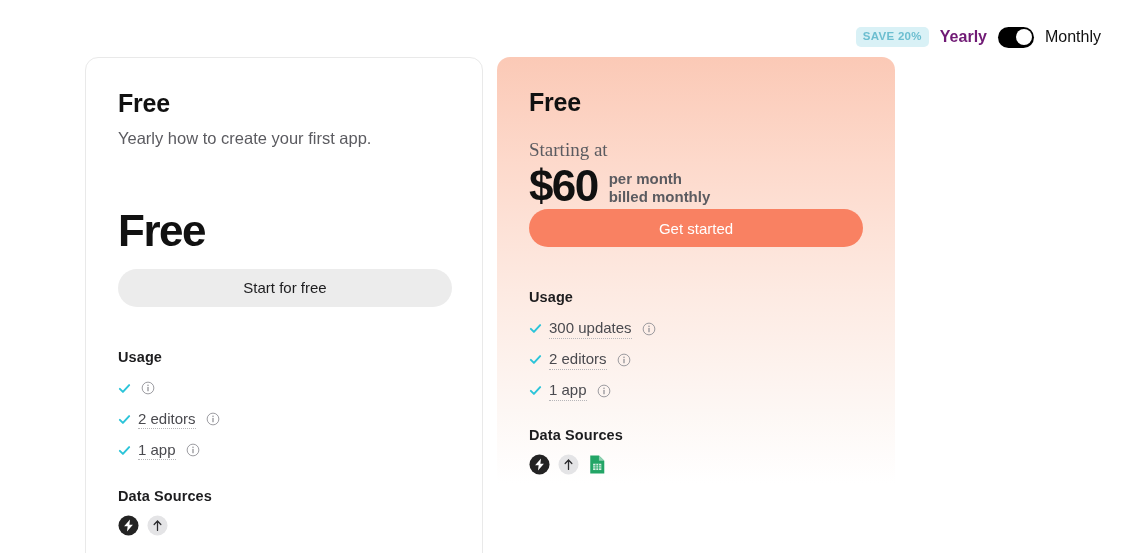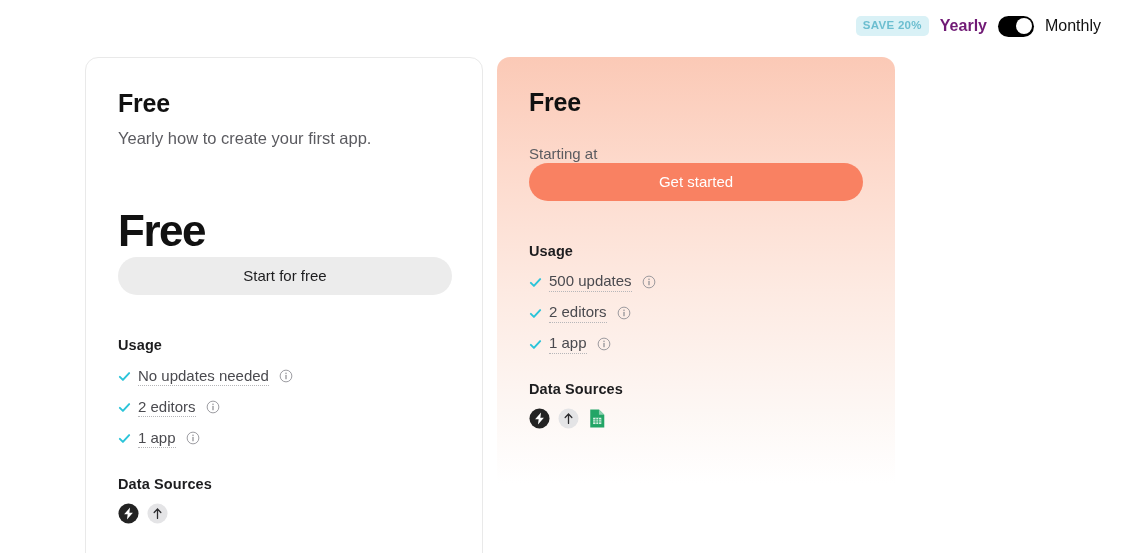--- a/index.html
+++ b/index.html
@@ -9,21 +9,21 @@
     height: 553px;
     overflow: hidden;
     background: #ffffff;
     font-family: "Liberation Sans", sans-serif;
     -webkit-font-smoothing: antialiased;
   }
 
   
   .topbar {
     position: absolute;
-    top: 0; left: 0;
+    top: 11px; left: 0;
     width: 1139px;
     height: 52px;
     display: flex;
     align-items: center;
     justify-content: flex-end;
     padding-right: 38px;
   }
   .toggle-group {
     display: flex;
     align-items: center;
@@ -115,24 +115,25 @@
   }
   .price-free {
     font-size: 44px;
     font-weight: bold;
     color: #111111;
     letter-spacing: -1.5px;
     line-height: 1;
   }
 
   .starting-at {
-    margin-top: 28px;
-    font-size: 15px;
+    margin-top: 22px;
+    font-size: 19px;
     color: #5b5b60;
     line-height: 1.2;
+    font-family: Liberation Serif, serif;
   }
   .price-row {
     margin-top: 2px;
     display: flex;
     align-items: center;
     gap: 11px;
   }
   .price-amount {
     font-size: 44px;
     font-weight: bold;
@@ -155,21 +156,21 @@
     justify-content: center;
     width: 334px;
     height: 38px;
     border-radius: 19px;
     font-size: 15px;
     cursor: pointer;
     border: none;
     font-family: inherit;
   }
   .btn-free {
-    margin-top: 4px;
+    margin-top: 16px;
     background: #ececec;
     color: #1d1d1f;
     font-weight: normal;
   }
   .btn-maker {
     margin-top: 0;
     background: #f98162;
     color: #ffffff;
     font-weight: normal;
   }
@@ -257,21 +258,20 @@
 
       <button class="btn btn-free">Start for free</button>
 
       <div class="section-title usage-free">Usage</div>
 
       <div class="usage-list">
         <div class="usage-item">
           <svg class="check" viewBox="0 0 14 14">
               <path d="M2 7.4 L5.3 10.6 L12 3.4" fill="none" stroke="#2bc4d9" stroke-width="2.1" stroke-linecap="round" stroke-linejoin="round"></path>
             </svg>
-          <span class="usage-text">No updates needed</span>
           <svg class="info-icon" viewBox="0 0 16 16">
               <circle cx="8" cy="8" r="6.7" fill="none" stroke="#8e8e93" stroke-width="1"></circle>
               <circle cx="8" cy="4.9" r="0.85" fill="#8e8e93"></circle>
               <rect x="7.3" y="6.7" width="1.4" height="5" rx="0.6" fill="#8e8e93"></rect>
             </svg>
         </div>
         <div class="usage-item">
           <svg class="check" viewBox="0 0 14 14">
               <path d="M2 7.4 L5.3 10.6 L12 3.4" fill="none" stroke="#2bc4d9" stroke-width="2.1" stroke-linecap="round" stroke-linejoin="round"></path>
             </svg>
@@ -307,31 +307,38 @@
         </svg>
       </div>
     </div>
   </div>
 
   <div class="card maker">
     <div class="card-inner">
       <div class="plan-name">Free</div>
 
       <div class="starting-at">Starting at</div>
+      <div class="price-row">
+        <span class="price-amount">$60</span>
+        <span class="price-meta">
+          <span>per month</span><br>
+          <span>billed monthly</span>
+        </span>
+      </div>
 
       <button class="btn btn-maker">Get started</button>
 
       <div class="section-title usage-maker">Usage</div>
 
       <div class="usage-list">
         <div class="usage-item">
           <svg class="check" viewBox="0 0 14 14">
               <path d="M2 7.4 L5.3 10.6 L12 3.4" fill="none" stroke="#2bc4d9" stroke-width="2.1" stroke-linecap="round" stroke-linejoin="round"></path>
             </svg>
-          <span class="usage-text">500 updates</span>
+          <span class="usage-text">300 updates</span>
           <svg class="info-icon" viewBox="0 0 16 16">
               <circle cx="8" cy="8" r="6.7" fill="none" stroke="#8e8e93" stroke-width="1"></circle>
               <circle cx="8" cy="4.9" r="0.85" fill="#8e8e93"></circle>
               <rect x="7.3" y="6.7" width="1.4" height="5" rx="0.6" fill="#8e8e93"></rect>
             </svg>
         </div>
         <div class="usage-item">
           <svg class="check" viewBox="0 0 14 14">
               <path d="M2 7.4 L5.3 10.6 L12 3.4" fill="none" stroke="#2bc4d9" stroke-width="2.1" stroke-linecap="round" stroke-linejoin="round"></path>
             </svg>

